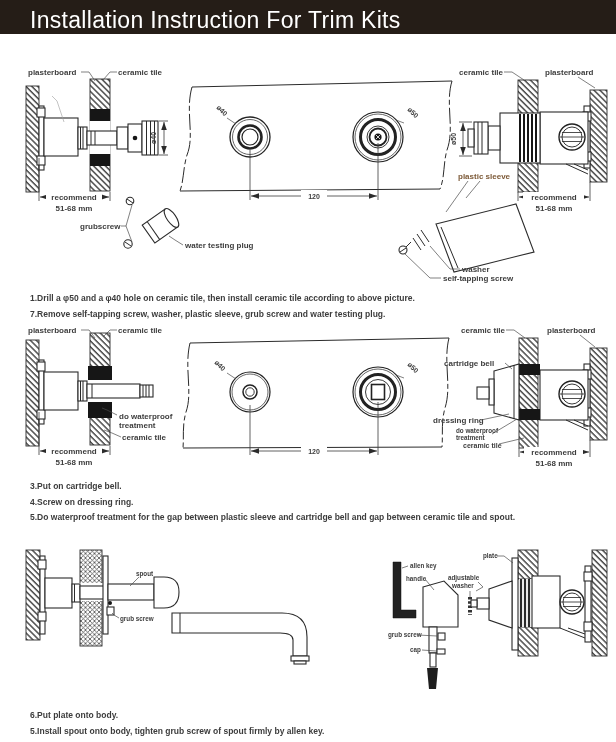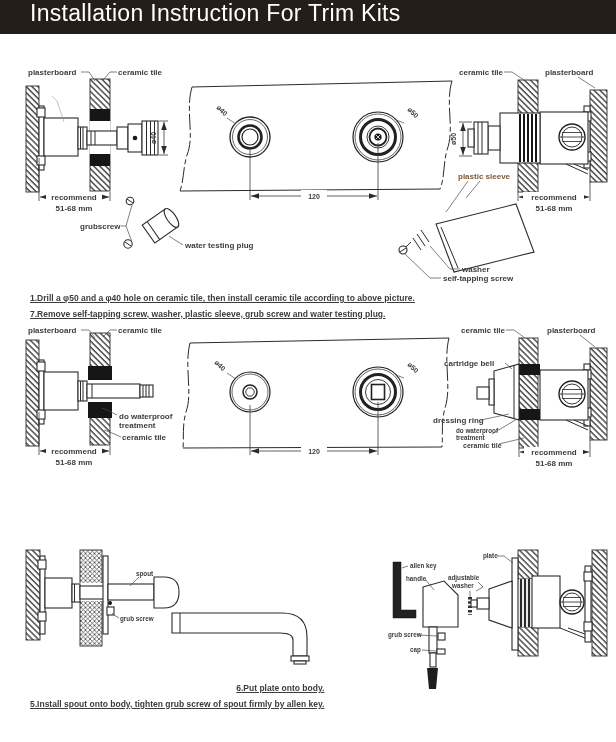--- a/index.html
+++ b/index.html
@@ -1,30 +1,30 @@
 <!DOCTYPE html>
 <html><head>
 <meta charset="utf-8">
 <style>
   html,body{margin:0;padding:0;background:#ffffff;}
   .page{position:relative;width:616px;height:742px;background:#ffffff;
         font-family:"Liberation Sans",sans-serif;overflow:hidden;}
   .titlebar{position:absolute;left:0;top:0;width:616px;height:34px;background:#251d17;
-            color:#ffffff;display:flex;align-items:flex-start;box-sizing:border-box;
+            color:#ffffff;display:flex;align-items:flex-end;box-sizing:border-box;
             padding-left:30px;font-size:23px;letter-spacing:.3px;font-weight:400;}
   svg.fig{position:absolute;left:0;}
   #fig1{top:50px;}
   #fig2{top:322px;}
   #fig3{top:538px;}
   .steps{position:absolute;left:30px;color:#3c3c3c;font-size:8.5px;font-weight:bold;
          white-space:nowrap;z-index:5;}
-  .steps p{margin:0;height:15.5px;line-height:15.5px;text-decoration:underline;}
+  .steps p{margin:0;height:15.5px;line-height:15.5px;}
   #steps-a{top:291px;}
   #steps-b{top:479px;}
-  #steps-c{top:681px;text-align:right;}
+  #steps-c{top:708px;}
   
   .lbl{font:bold 8px "Liberation Sans",sans-serif;fill:#3d3d3d;}
   .lbl-s{font:bold 6.3px "Liberation Sans",sans-serif;fill:#3d3d3d;}
   .dim{font:bold 7px "Liberation Sans",sans-serif;fill:#3d3d3d;}
   .brown{fill:#7d5a38;}
   .ln{stroke:#2b2b2b;fill:none;stroke-width:1;}
   .fw{fill:#ffffff;stroke:#2b2b2b;stroke-width:1.1;}
   .ldr{stroke:#4a4a4a;stroke-width:0.7;fill:none;}
   .dimln{stroke:#3a3a3a;stroke-width:0.8;fill:none;}
 </style>
@@ -336,20 +336,25 @@
       <line x1="499" y1="444" x2="524" y2="438" class="ldr"></line>
       <line x1="519" y1="448" x2="519" y2="457" class="dimln"></line>
       <line x1="590" y1="440" x2="590" y2="457" class="dimln"></line>
       <line x1="520" y1="452" x2="589" y2="452" class="dimln" marker-start="url(#m2s)" marker-end="url(#m2e)"></line>
       <rect x="524" y="447" width="59" height="9" fill="#ffffff"></rect>
       <text x="554" y="455" text-anchor="middle" class="lbl">recommend</text>
       <text x="554" y="466" text-anchor="middle" class="lbl">51-68 mm</text>
     </g>
   </svg>
 
+  <div id="steps-b" class="steps">
+    <p>3.Put on cartridge bell.</p>
+    <p>4.Screw on dressing ring.</p>
+    <p>5.Do waterproof treatment for the gap between plastic sleeve and cartridge bell and gap between ceramic tile and spout.</p>
+  </div>
 
   <svg id="fig3" class="fig" width="616" height="155" viewBox="0 538 616 155">
     <defs>
       <pattern id="p3" width="4.2" height="4.2" patternUnits="userSpaceOnUse" patternTransform="rotate(45)">
         <rect width="4.2" height="4.2" fill="#ffffff"></rect>
           <rect width="4.2" height="1.5" fill="#4d4d4d"></rect>
       </pattern>
       <pattern id="p3x" width="4.5" height="4.5" patternUnits="userSpaceOnUse">
         <rect width="4.5" height="4.5" fill="#ffffff"></rect>
         <path d="M0,0L4.5,4.5M4.5,0L0,4.5" stroke="#4d4d4d" stroke-width="0.8"></path>

